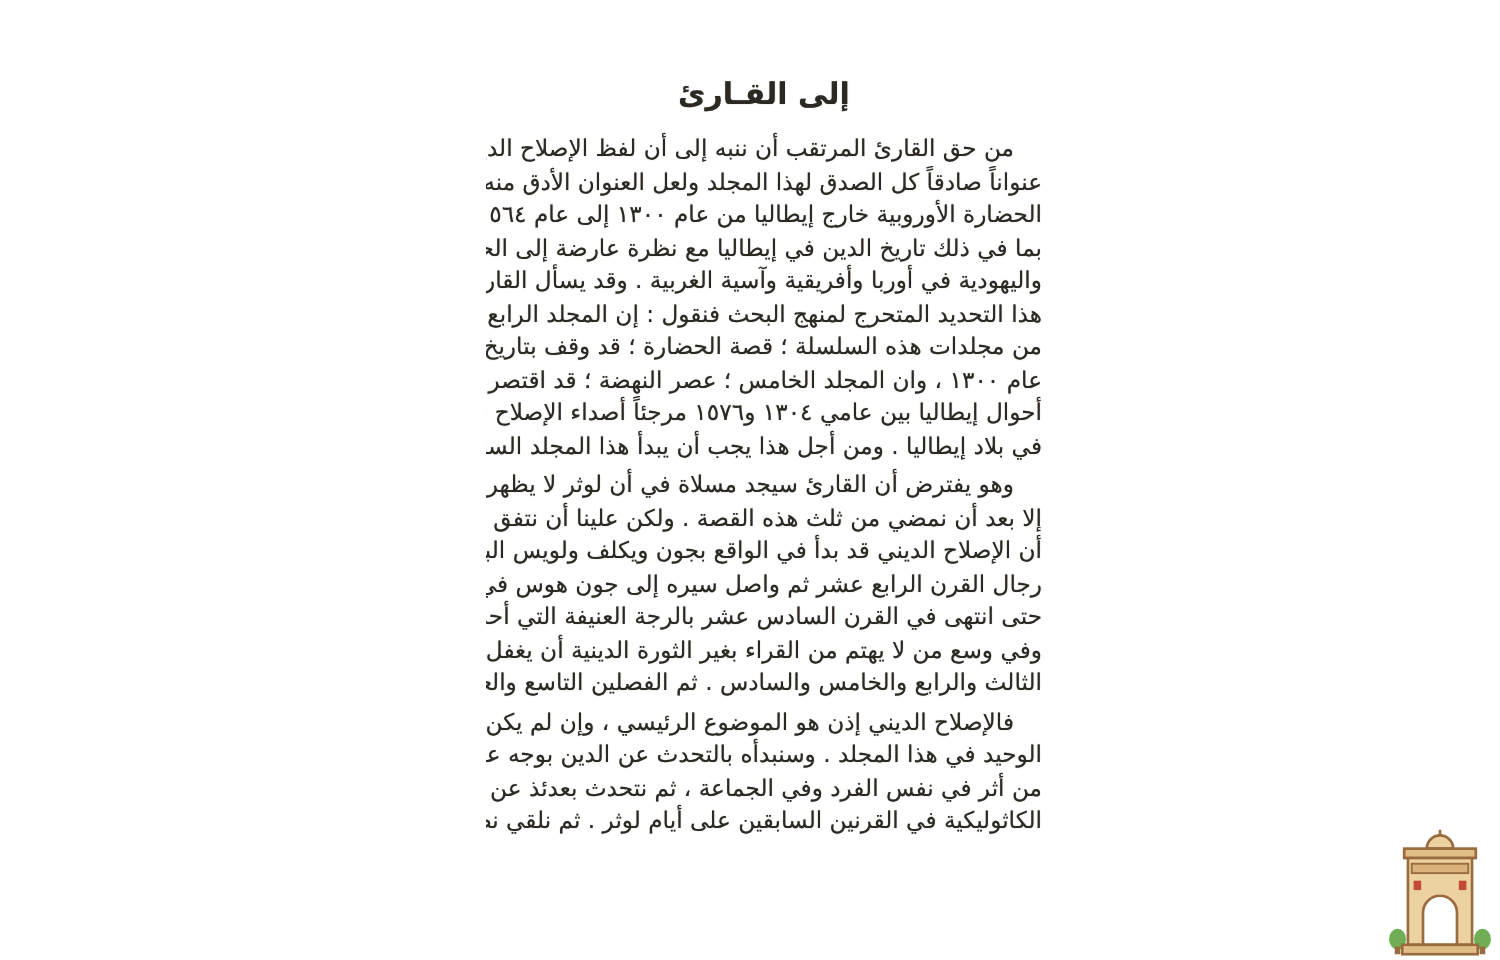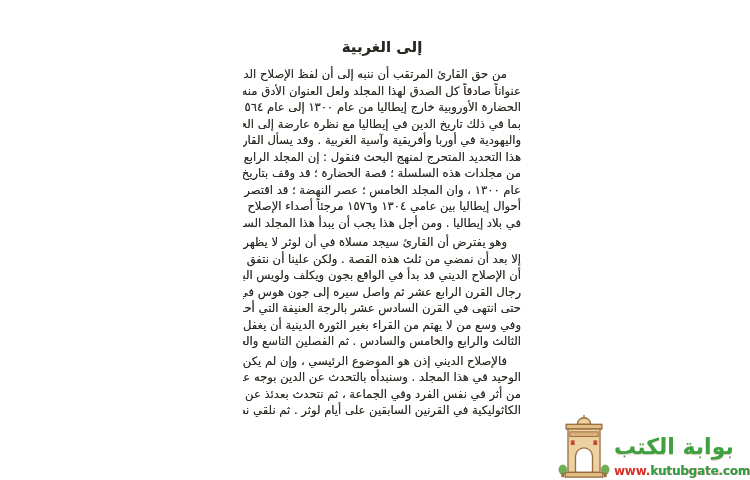--- a/index.html
+++ b/index.html
@@ -59,21 +59,21 @@
     white-space:nowrap;
     letter-spacing:-.2px;
   }
   .wm-url .www{color:#d93025;}
   .wm-url .domain{color:#2f9e44;text-shadow:.7px 0 0 rgba(217,48,37,.45);}
 </style>
 </head>
 <body>
 
 <div class="page-text">
-  <div class="page-title">إلى الغربية</div>
+  <div class="page-title">إلى القـارئ</div>
 
   <div class="para">
     <div class="line first">من حق القارئ المرتقب أن ننبه إلى أن لفظ الإصلاح الديني ليس</div>
     <div class="line">عنواناً صادقاً كل الصدق لهذا المجلد ولعل العنوان الأدق منه هو : تاريخ</div>
     <div class="line">الحضارة الأوروبية خارج إيطاليا من عام ١٣٠٠ إلى عام ١٥٦٤ أو حواليها</div>
     <div class="line">بما في ذلك تاريخ الدين في إيطاليا مع نظرة عارضة إلى الحضارتين الإسلامية</div>
     <div class="line">واليهودية في أوربا وأفريقية وآسية الغربية . وقد يسأل القارئ عن سبب</div>
     <div class="line">هذا التحديد المتحرج لمنهج البحث فنقول : إن المجلد الرابع المسمى عصر الإيمان</div>
     <div class="line">من مجلدات هذه السلسلة ؛ قصة الحضارة ؛ قد وقف بتاريخ أوربا عند</div>
     <div class="line">عام ١٣٠٠ ، وان المجلد الخامس ؛ عصر النهضة ؛ قد اقتصر على البحث في</div>
@@ -116,17 +116,13 @@
 
     <rect x="13" y="20" width="30" height="5" fill="#d8b279" stroke="#9a6b3f" stroke-width="1"></rect>
 
     <rect x="14" y="29" width="4" height="5" fill="#c34a36"></rect>
     <rect x="38" y="29" width="4" height="5" fill="#c34a36"></rect>
 
     <path d="M19 63 v-17 a9 9 0 0 1 18 0 v17 z" fill="#ffffff" stroke="#9a6b3f" stroke-width="1.4"></path>
 
     <rect x="8" y="63" width="40" height="5" fill="#e0bd85" stroke="#9a6b3f" stroke-width="1.4"></rect>
   </svg>
-  <div class="wm-text">
-    <div class="wm-name">بوابة الكتب</div>
-    <div class="wm-url"><span class="www">www.</span><span class="domain">kutubgate.com</span></div>
-  </div>
 </div>
 
 </body></html>

